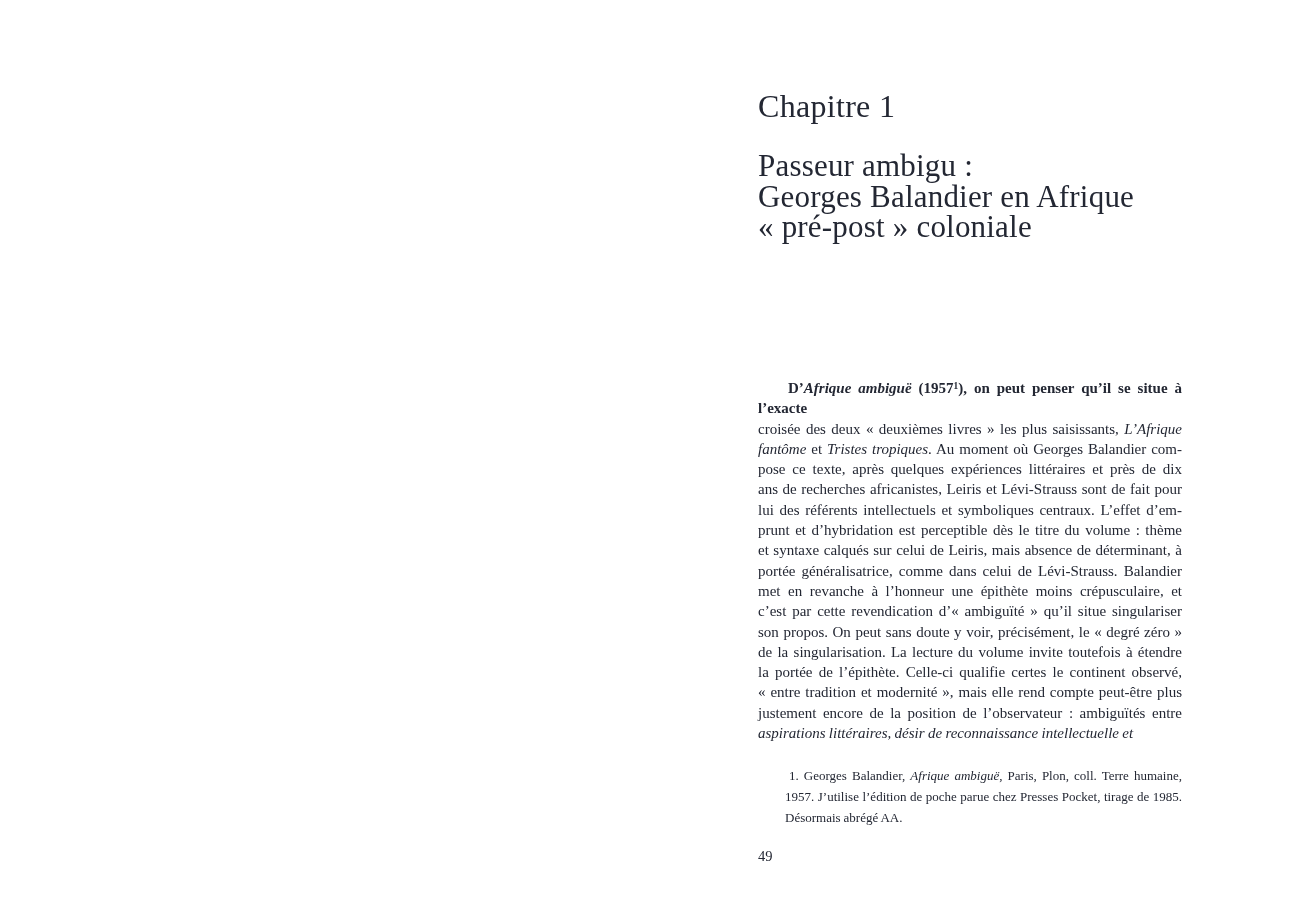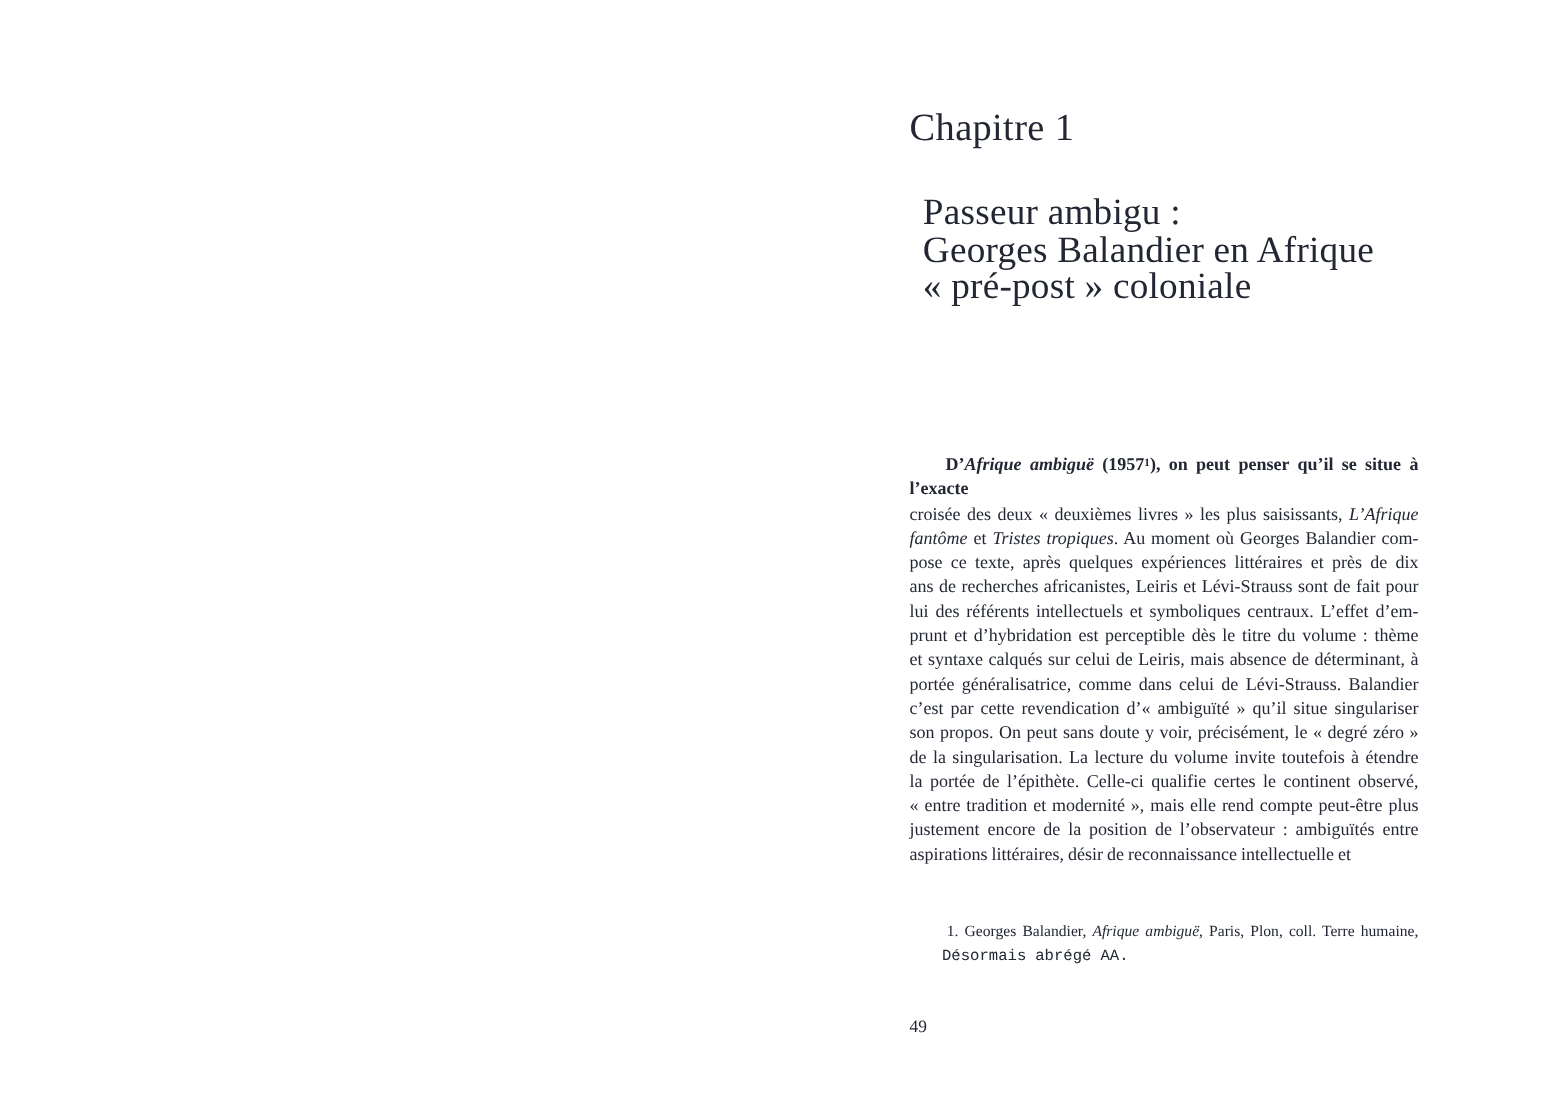--- a/index.html
+++ b/index.html
@@ -29,62 +29,62 @@
     margin: 0;
     font-size: 32px;
     line-height: 36px;
     font-weight: normal;
     letter-spacing: 0.3px;
   }
   .title {
     position: absolute;
     top: 151px;
     left: 0;
-    margin: 11px;
+    margin: 0;
     font-size: 31px;
     line-height: 30.5px;
     font-weight: normal;
     letter-spacing: 0.2px;
   }
   .body-block {
     position: absolute;
     top: 378px;
     left: 0;
     width: 424px;
     font-size: 15px;
     line-height: 20.3px;
     word-spacing: -0.4px;
   }
   .body-line {
     text-align: justify;
     text-align-last: justify;
   }
   .body-line.last {
     text-align-last: left;
+    font-style: italic;
   }
   .body-line:first-child {
     text-indent: 30px;
     font-weight: bold;
   }
   .footnote-block {
     position: absolute;
     top: 765px;
     left: 27px;
     width: 397px;
     font-size: 13px;
     line-height: 21px;
     word-spacing: -0.3px;
   }
   .footnote-line {
     text-align: justify;
     text-align-last: justify;
   }
   .footnote-line.last {
     text-align-last: left;
-    font-family: Liberation Mono, monospace;
   }
   .footnote-line:first-child {
     text-indent: 4px;
   }
   .pagenum {
     position: absolute;
     top: 847px;
     left: 0;
     width: 424px;
     text-align: left;
@@ -117,28 +117,30 @@
   <div class="body-block">
       <div class="body-line"><span>D’</span><span class="it">Afrique ambiguë</span><span> (1957</span><sup>1</sup><span>), on peut penser qu’il se situe à l’exacte</span></div>
       <div class="body-line"><span>croisée des deux « deuxièmes livres » les plus saisissants, </span><span class="it">L’Afrique</span></div>
       <div class="body-line"><span class="it">fantôme</span><span> et </span><span class="it">Tristes tropiques</span><span>. Au moment où Georges Balandier com-</span></div>
       <div class="body-line"><span>pose ce texte, après quelques expériences littéraires et près de dix</span></div>
       <div class="body-line"><span>ans de recherches africanistes, Leiris et Lévi-Strauss sont de fait pour</span></div>
       <div class="body-line"><span>lui des référents intellectuels et symboliques centraux. L’effet d’em-</span></div>
       <div class="body-line"><span>prunt et d’hybridation est perceptible dès le titre du volume : thème</span></div>
       <div class="body-line"><span>et syntaxe calqués sur celui de Leiris, mais absence de déterminant, à</span></div>
       <div class="body-line"><span>portée généralisatrice, comme dans celui de Lévi-Strauss. Balandier</span></div>
+      <div class="body-line"><span>met en revanche à l’honneur une épithète moins crépusculaire, et</span></div>
       <div class="body-line"><span>c’est par cette revendication d’« ambiguïté » qu’il situe singulariser</span></div>
       <div class="body-line"><span>son propos. On peut sans doute y voir, précisément, le « degré zéro »</span></div>
       <div class="body-line"><span>de la singularisation. La lecture du volume invite toutefois à étendre</span></div>
       <div class="body-line"><span>la portée de l’épithète. Celle-ci qualifie certes le continent observé,</span></div>
       <div class="body-line"><span>« entre tradition et modernité », mais elle rend compte peut-être plus</span></div>
       <div class="body-line"><span>justement encore de la position de l’observateur : ambiguïtés entre</span></div>
       <div class="body-line last"><span>aspirations littéraires, désir de reconnaissance intellectuelle et</span></div>
     </div>
 
   <div class="footnote-block">
       <div class="footnote-line"><span>1. Georges Balandier, </span><span class="it">Afrique ambiguë</span><span>, Paris, Plon, coll. Terre humaine,</span></div>
+      <div class="footnote-line"><span>1957. J’utilise l’édition de poche parue chez Presses Pocket, tirage de 1985.</span></div>
       <div class="footnote-line last"><span>Désormais abrégé AA.</span></div>
     </div>
 
   <div class="pagenum">49</div>
 </div>
 
 </body></html>

